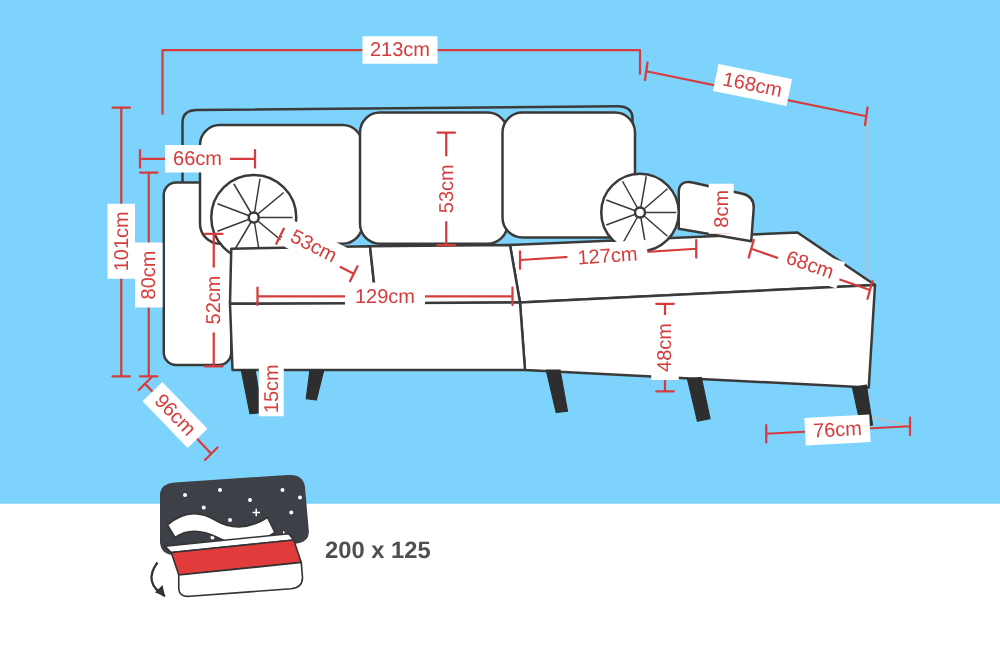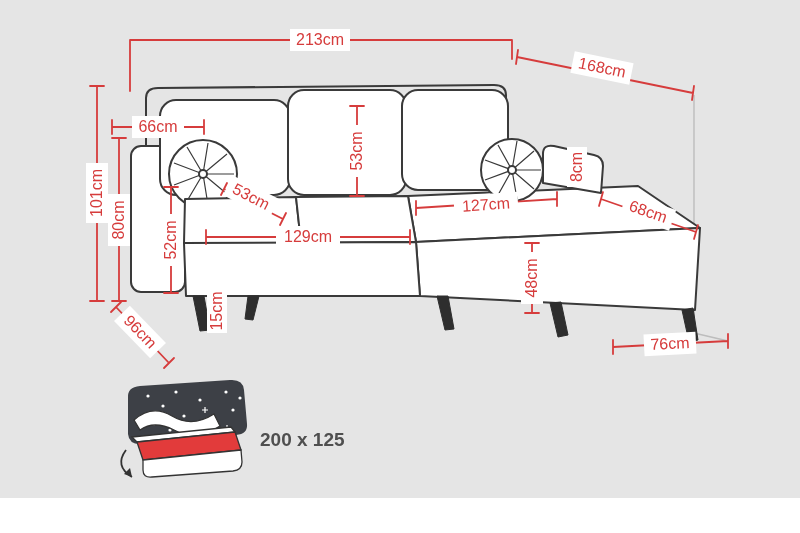--- a/index.html
+++ b/index.html
@@ -1,17 +1,17 @@
 <!DOCTYPE html>
 <html><head>
 <meta charset="utf-8">
 <style>
   html,body{margin:0;padding:0;background:#fff;}
   body{width:800px;height:533px;font-family:"Liberation Sans",sans-serif;overflow:hidden;}
-  .canvas{position:relative;width:800px;height:498px;background:#e5e5e5;}
+  .canvas{position:relative;width:800px;height:403px;background:#7dd3fc;}
   svg{display:block;}
   .guide{stroke:#bdbdbd;stroke-width:1.4;fill:none;}
   .outline{stroke:#3a3a3a;stroke-width:2;fill:#ffffff;stroke-linejoin:round;stroke-linecap:round;}
   .outline-open{stroke:#3a3a3a;stroke-width:2;fill:none;stroke-linejoin:round;stroke-linecap:round;}
   .spoke{stroke:#3a3a3a;stroke-width:1.2;fill:none;}
   .leg{fill:#2e2e2e;stroke:#2e2e2e;stroke-linejoin:round;}
   .dim-line{stroke:#d63c3c;stroke-width:1.8;fill:none;stroke-linecap:round;}
   .dim-bg{fill:#ffffff;}
   .dim-text{fill:#d63c3c;font-size:16px;text-anchor:middle;}
   .icon-dark{fill:#3d4046;}

